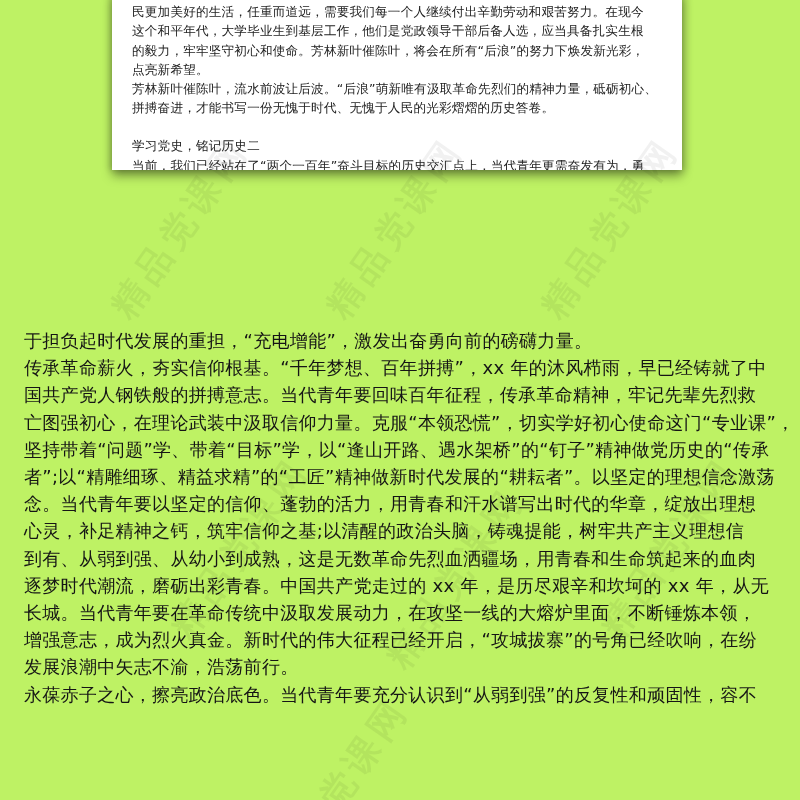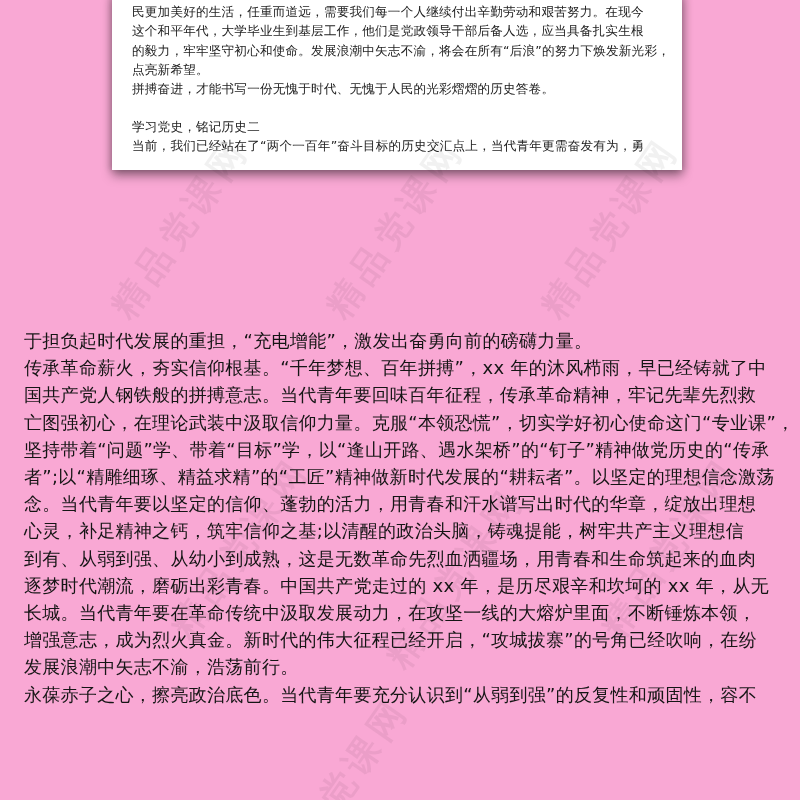--- a/index.html
+++ b/index.html
@@ -10,21 +10,21 @@
       overflow: hidden;
       background: #ffffff;
       font-family: "DejaVu Sans", "Liberation Sans", sans-serif;
       color: #1a1a1a;
     }
     .page {
       position: relative;
       width: 800px;
       height: 800px;
       overflow: hidden;
-      background: #f9a8d4;
+      background: #bef264;
     }
     
     .preview-card {
       position: absolute;
       left: 112px;
       top: -8px;
       width: 570px;
       height: 178px;
       background: #ffffff;
       box-shadow: 0 6px 10px rgba(0,0,0,0.35), 3px 2px 8px rgba(0,0,0,0.18), -3px 0 6px rgba(0,0,0,0.12);
@@ -84,22 +84,23 @@
 </head>
 <body>
 
 <div class="page">
 
   <div class="preview-card">
     <div class="preview-inner">
       <p class="cutoff-line">这个心中始终坚持，我们的奋斗并行我们追求的信仰和理想，以为中国梦中创造美好人</p>
       <p>民更加美好的生活，任重而道远，需要我们每一个人继续付出辛勤劳动和艰苦努力。在现今</p>
       <p>这个和平年代，大学毕业生到基层工作，他们是党政领导干部后备人选，应当具备扎实生根</p>
-      <p>的毅力，牢牢坚守初心和使命。发展浪潮中矢志不渝，将会在所有“后浪”的努力下焕发新光彩，</p>
+      <p>的毅力，牢牢坚守初心和使命。芳林新叶催陈叶，将会在所有“后浪”的努力下焕发新光彩，</p>
       <p>点亮新希望。</p>
+      <p>芳林新叶催陈叶，流水前波让后波。“后浪”萌新唯有汲取革命先烈们的精神力量，砥砺初心、</p>
       <p>拼搏奋进，才能书写一份无愧于时代、无愧于人民的光彩熠熠的历史答卷。</p>
       <div class="gap"></div>
       <p>学习党史，铭记历史二</p>
       <p>当前，我们已经站在了“两个一百年”奋斗目标的历史交汇点上，当代青年更需奋发有为，勇</p>
     </div>
   </div>
 
   <div class="body-text">
     <p>于担负起时代发展的重担，“充电增能”，激发出奋勇向前的磅礴力量。</p>
     <p>传承革命薪火，夯实信仰根基。“千年梦想、百年拼搏”，xx 年的沐风栉雨，早已经铸就了中</p>

